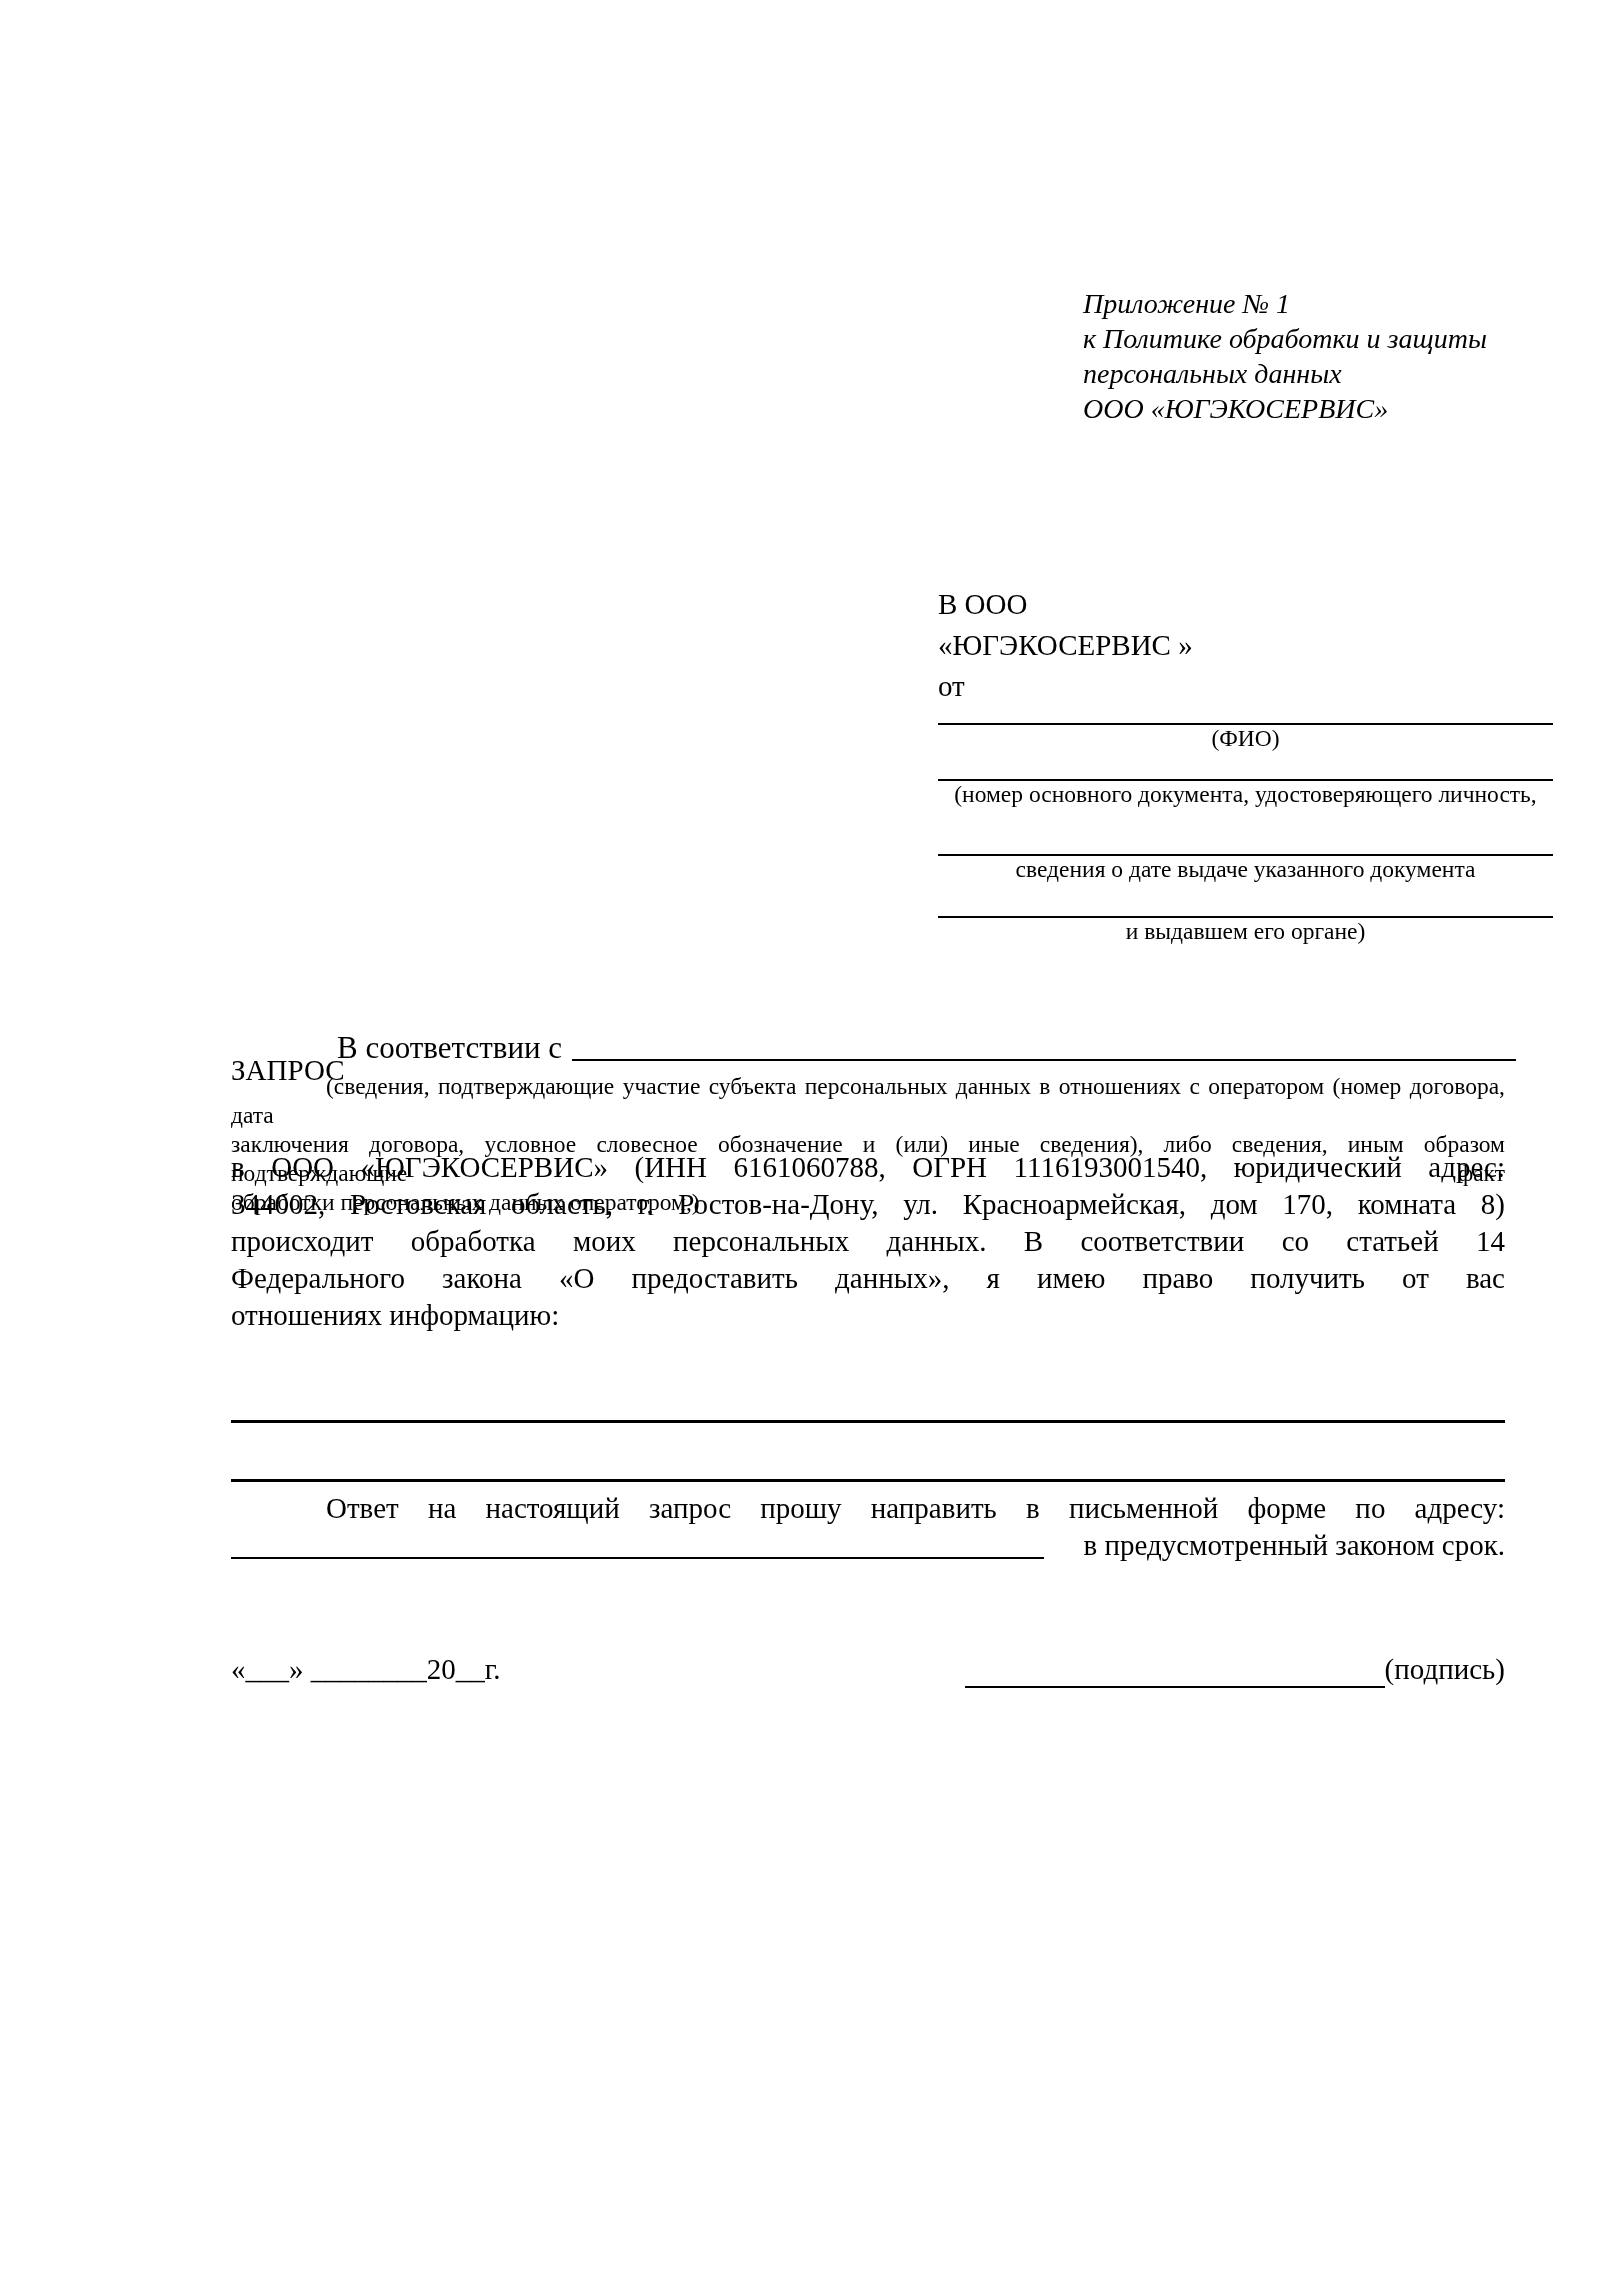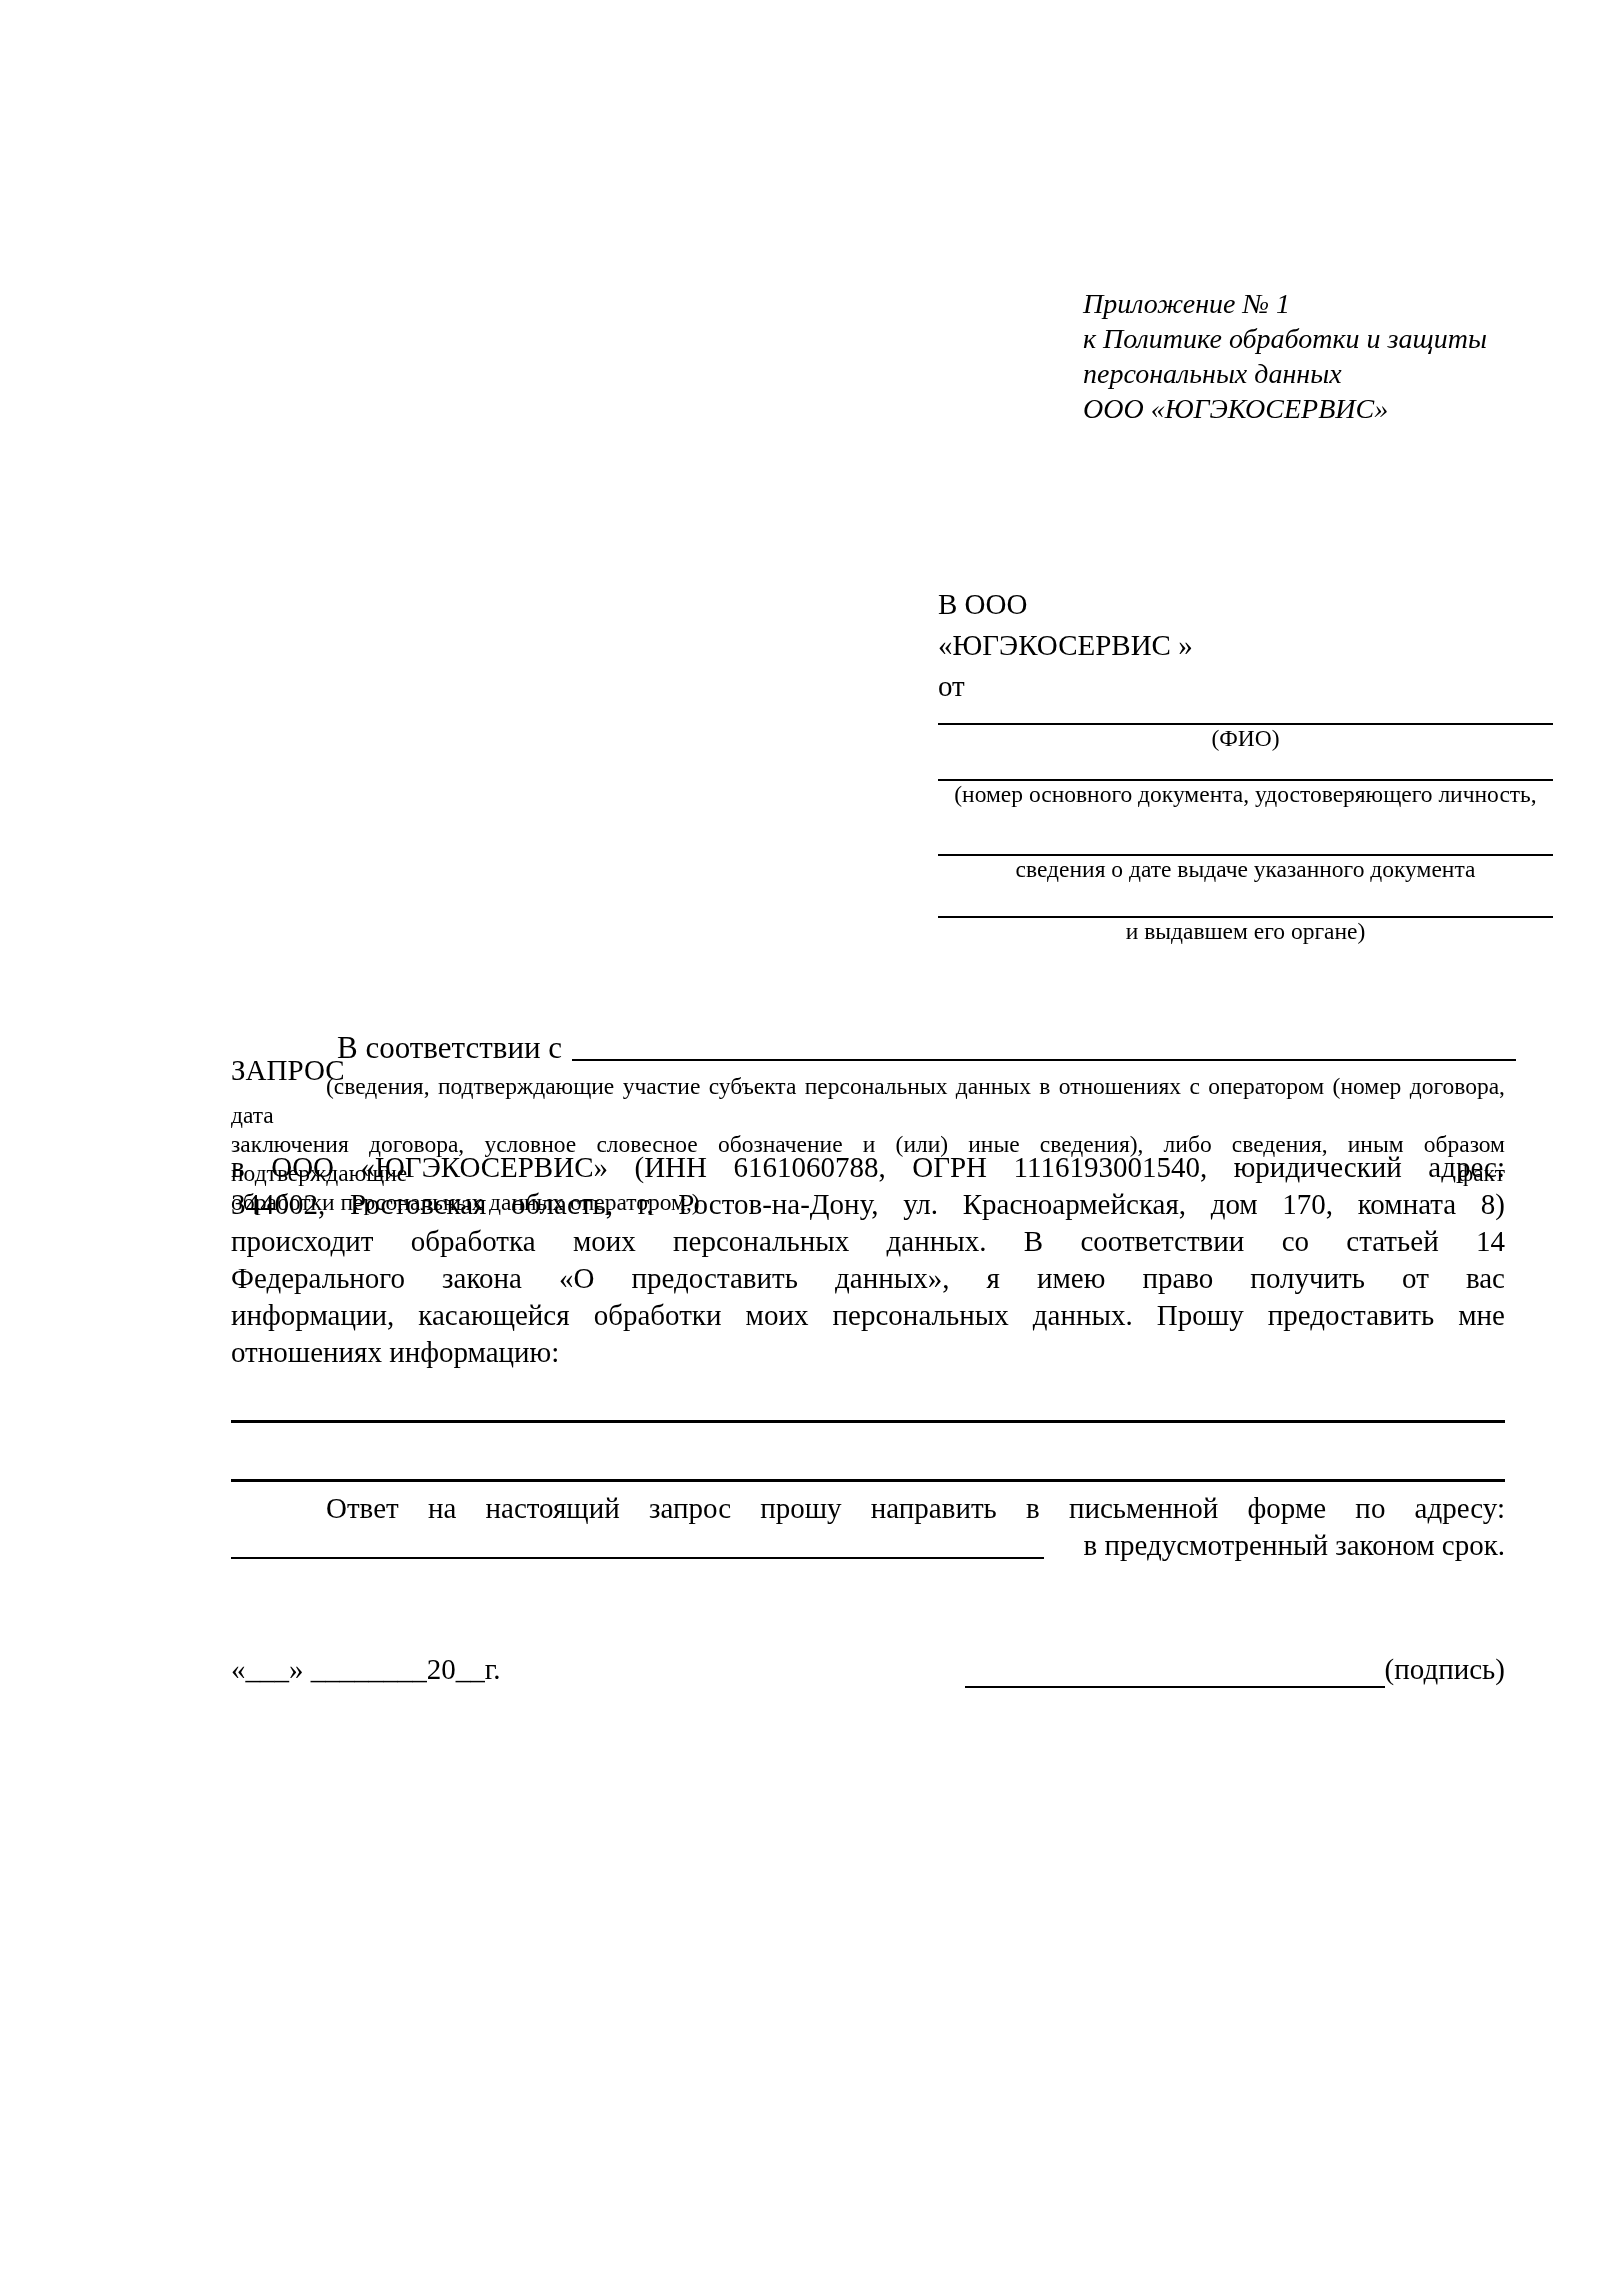--- a/index.html
+++ b/index.html
@@ -91,21 +91,20 @@
     <div class="fp-indent stretch">(сведения, подтверждающие участие субъекта персональных данных в отношениях с оператором (номер договора, дата</div>
     <div class="stretch">заключения договора, условное словесное обозначение и (или) иные сведения), либо сведения, иным образом подтверждающие факт</div>
     <div>обработки персональных данных оператором,)</div>
   </div>
 
   <div class="body-par">
     <div class="stretch">в ООО «ЮГЭКОСЕРВИС» (ИНН 6161060788, ОГРН 1116193001540, юридический адрес:</div>
     <div class="stretch">344002, Ростовская область, г. Ростов-на-Дону, ул. Красноармейская, дом 170, комната 8)</div>
     <div class="stretch">происходит обработка моих персональных данных. В соответствии со статьей 14</div>
     <div class="stretch">Федерального закона «О предоставить данных», я имею право получить от вас</div>
-    <div class="stretch">информации, касающейся обработки моих персональных данных. Прошу предоставить мне</div>
     <div>отношениях информацию:</div>
   </div>
 
   <div class="blank-line blank1"></div>
   <div class="blank-line blank2"></div>
 
   <div class="reply1 stretch">Ответ на настоящий запрос прошу направить в письменной форме по адресу:</div>
   <div class="reply2">
     <span class="addr-fill"></span>
     <span class="reply-tail">в предусмотренный законом срок.</span>

